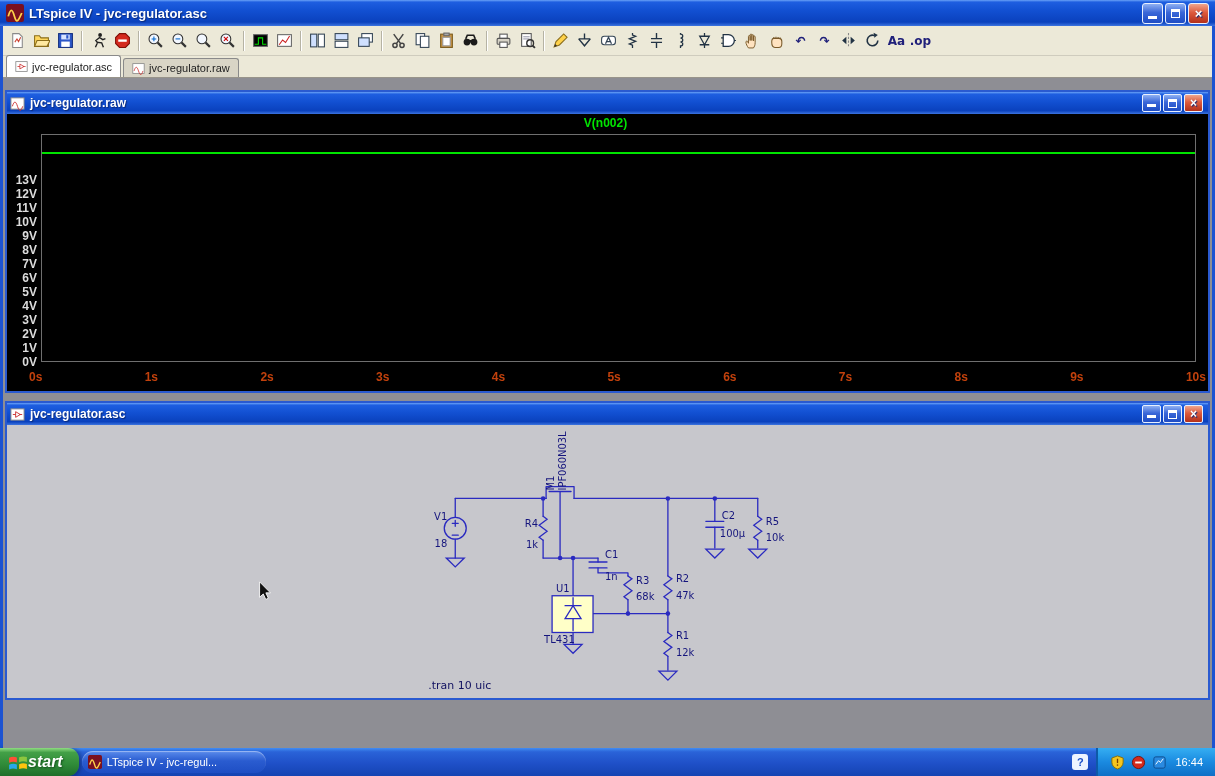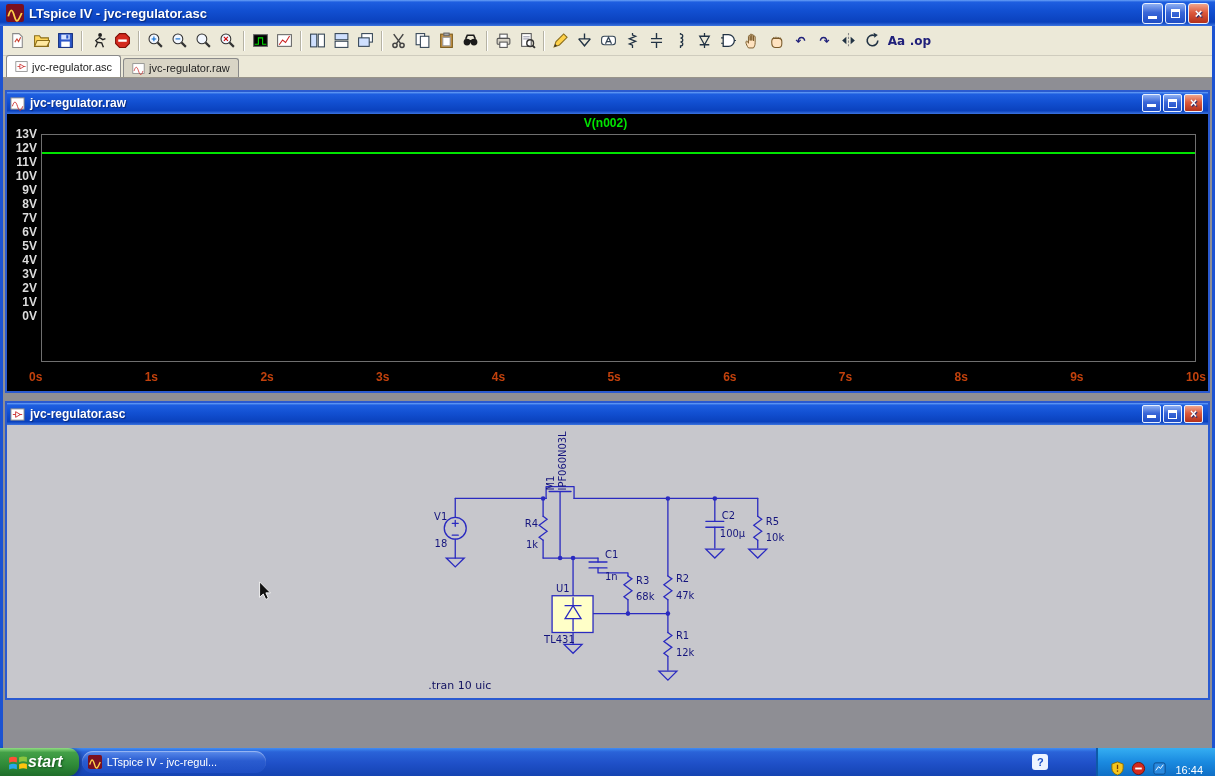--- a/index.html
+++ b/index.html
@@ -41,39 +41,39 @@
   .cwbtn{width:19px;height:18px;border:1px solid #e8f0ff;border-radius:2px;background:linear-gradient(180deg,#8fb0f2 0%,#3a67d8 45%,#1e4cc4 100%);display:flex;align-items:center;justify-content:center;color:#fff;font-size:12px;font-weight:bold;line-height:1;}
   .cwbtn.close{background:linear-gradient(180deg,#f0a58c 0%,#dd5a3c 45%,#b3301a 100%);}
   .raw-win{top:12px;height:303px;}
   .asc-win{top:323px;height:299px;}
 
   
   .plot{flex:1 1 auto;position:relative;background:#000;min-height:0;}
   .trace-title{position:absolute;top:2px;left:0;right:4px;text-align:center;color:#00e400;font-weight:bold;font-size:12px;}
   .pframe{position:absolute;left:34px;right:12px;top:20px;bottom:29px;border:1px solid #6f6f6f;}
   .trace{position:absolute;left:0;right:0;top:7.7%;height:2px;background:#00e400;}
-  .yaxis{position:absolute;left:0;width:31px;top:13px;bottom:22px;display:flex;flex-direction:column;justify-content:flex-start;align-items:flex-end;color:#dcdcdc;font-size:12px;font-weight:bold;padding-right:1px;}
+  .yaxis{position:absolute;left:0;width:31px;top:13px;bottom:22px;display:flex;flex-direction:column;justify-content:flex-end;align-items:flex-end;color:#dcdcdc;font-size:12px;font-weight:bold;padding-right:1px;}
   .xaxis{position:absolute;left:22px;right:2px;bottom:7px;display:flex;justify-content:space-between;color:#c2410c;font-size:12px;font-weight:bold;}
 
   
   .schem{flex:1 1 auto;position:relative;background:#c7c7cc;min-height:0;overflow:hidden;}
   .sch{position:absolute;inset:0;width:100%;height:100%;}
   .sch .draw{stroke:#2a2ac0;stroke-width:1.3;fill:none;stroke-linecap:round;}
   .sch text{font-family:"DejaVu Sans",sans-serif;font-size:10px;fill:#15157d;stroke:none;}
   .sch .dot{fill:#2a2ac0;stroke:none;}
   .sch .dir{font-size:11px;fill:#101060;}
 
   
   .taskbar{height:28px;display:flex;align-items:stretch;background:linear-gradient(180deg,#418df3 0%,#2a63d8 14%,#1f50c8 55%,#1443b2 100%);flex:0 0 auto;}
   .startbtn{display:flex;align-items:center;padding:0 16px 0 8px;background:linear-gradient(180deg,#8fdc82 0%,#43a047 16%,#2f8a38 60%,#1f6e2a 100%);border-radius:0 11px 11px 0;color:#fff;font-weight:bold;font-style:italic;font-size:16px;text-shadow:1px 1px 2px #14521c;box-shadow:2px 0 4px rgba(0,0,0,.35);}
   .startbtn svg{width:20px;height:16px;}
   .taskitem{margin:3px 3px;width:184px;display:flex;align-items:center;gap:5px;padding:0 6px;background:linear-gradient(180deg,#5b8cec 0%,#2a5cd0 45%,#1e4ec4 100%);border-radius:11px;color:#fff;font-size:11px;box-shadow:inset 0 1px 1px rgba(255,255,255,.4);white-space:nowrap;overflow:hidden;}
   .taskitem svg{width:14px;height:14px;flex:0 0 auto;}
   .qbadge{align-self:center;width:16px;height:16px;margin-left:auto;margin-right:8px;background:#eef4ff;color:#1c50c8;border-radius:3px;font-weight:bold;font-size:11px;line-height:16px;text-align:center;}
-  .tray{display:flex;align-items:flex-end;gap:6px;padding:0 12px 0 12px;background:linear-gradient(180deg,#35aef2 0%,#1a8ae0 50%,#0f6fc6 100%);border-left:2px solid #0d5aa8;color:#fff;margin-left:40px;}
+  .tray{display:flex;align-items:center;gap:6px;padding:0 12px 0 12px;background:linear-gradient(180deg,#35aef2 0%,#1a8ae0 50%,#0f6fc6 100%);border-left:2px solid #0d5aa8;color:#fff;}
   .tray svg{width:15px;height:15px;}
   .time{font-size:11px;color:#fff;margin-left:2px;}
 </style>
 </head>
 <body>
 
 <div class="screen">
 
   <div class="titlebar">
     <svg class="appico" viewBox="0 0 16 16">

